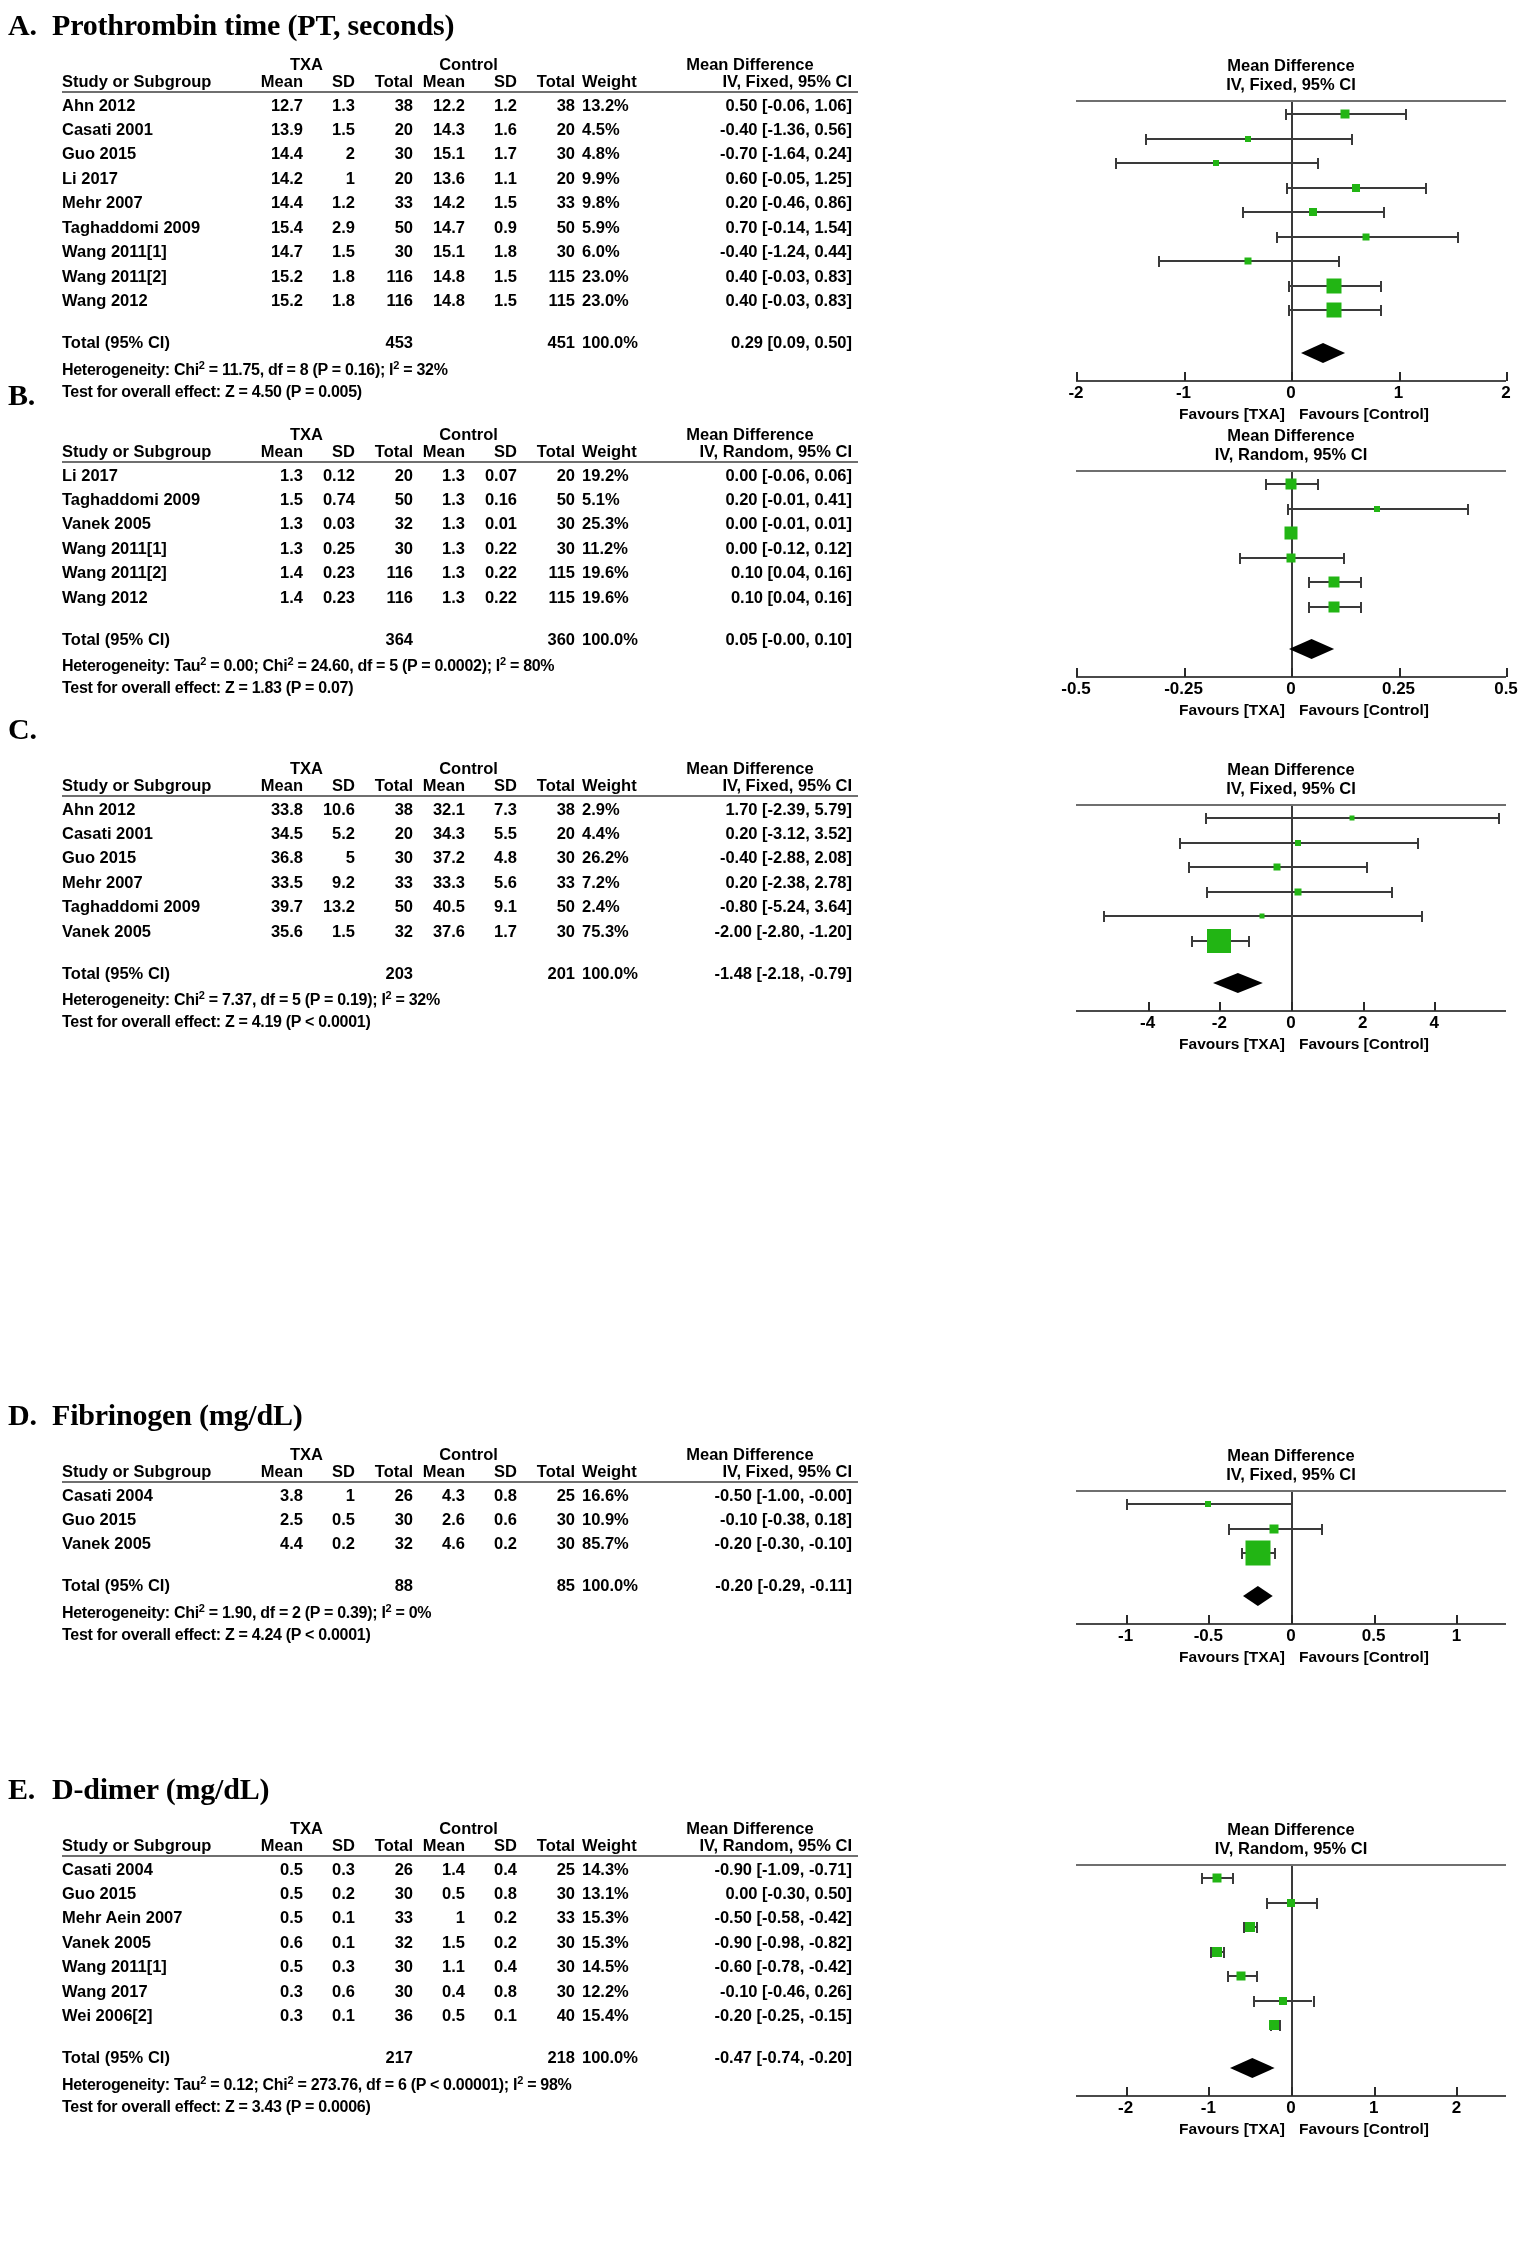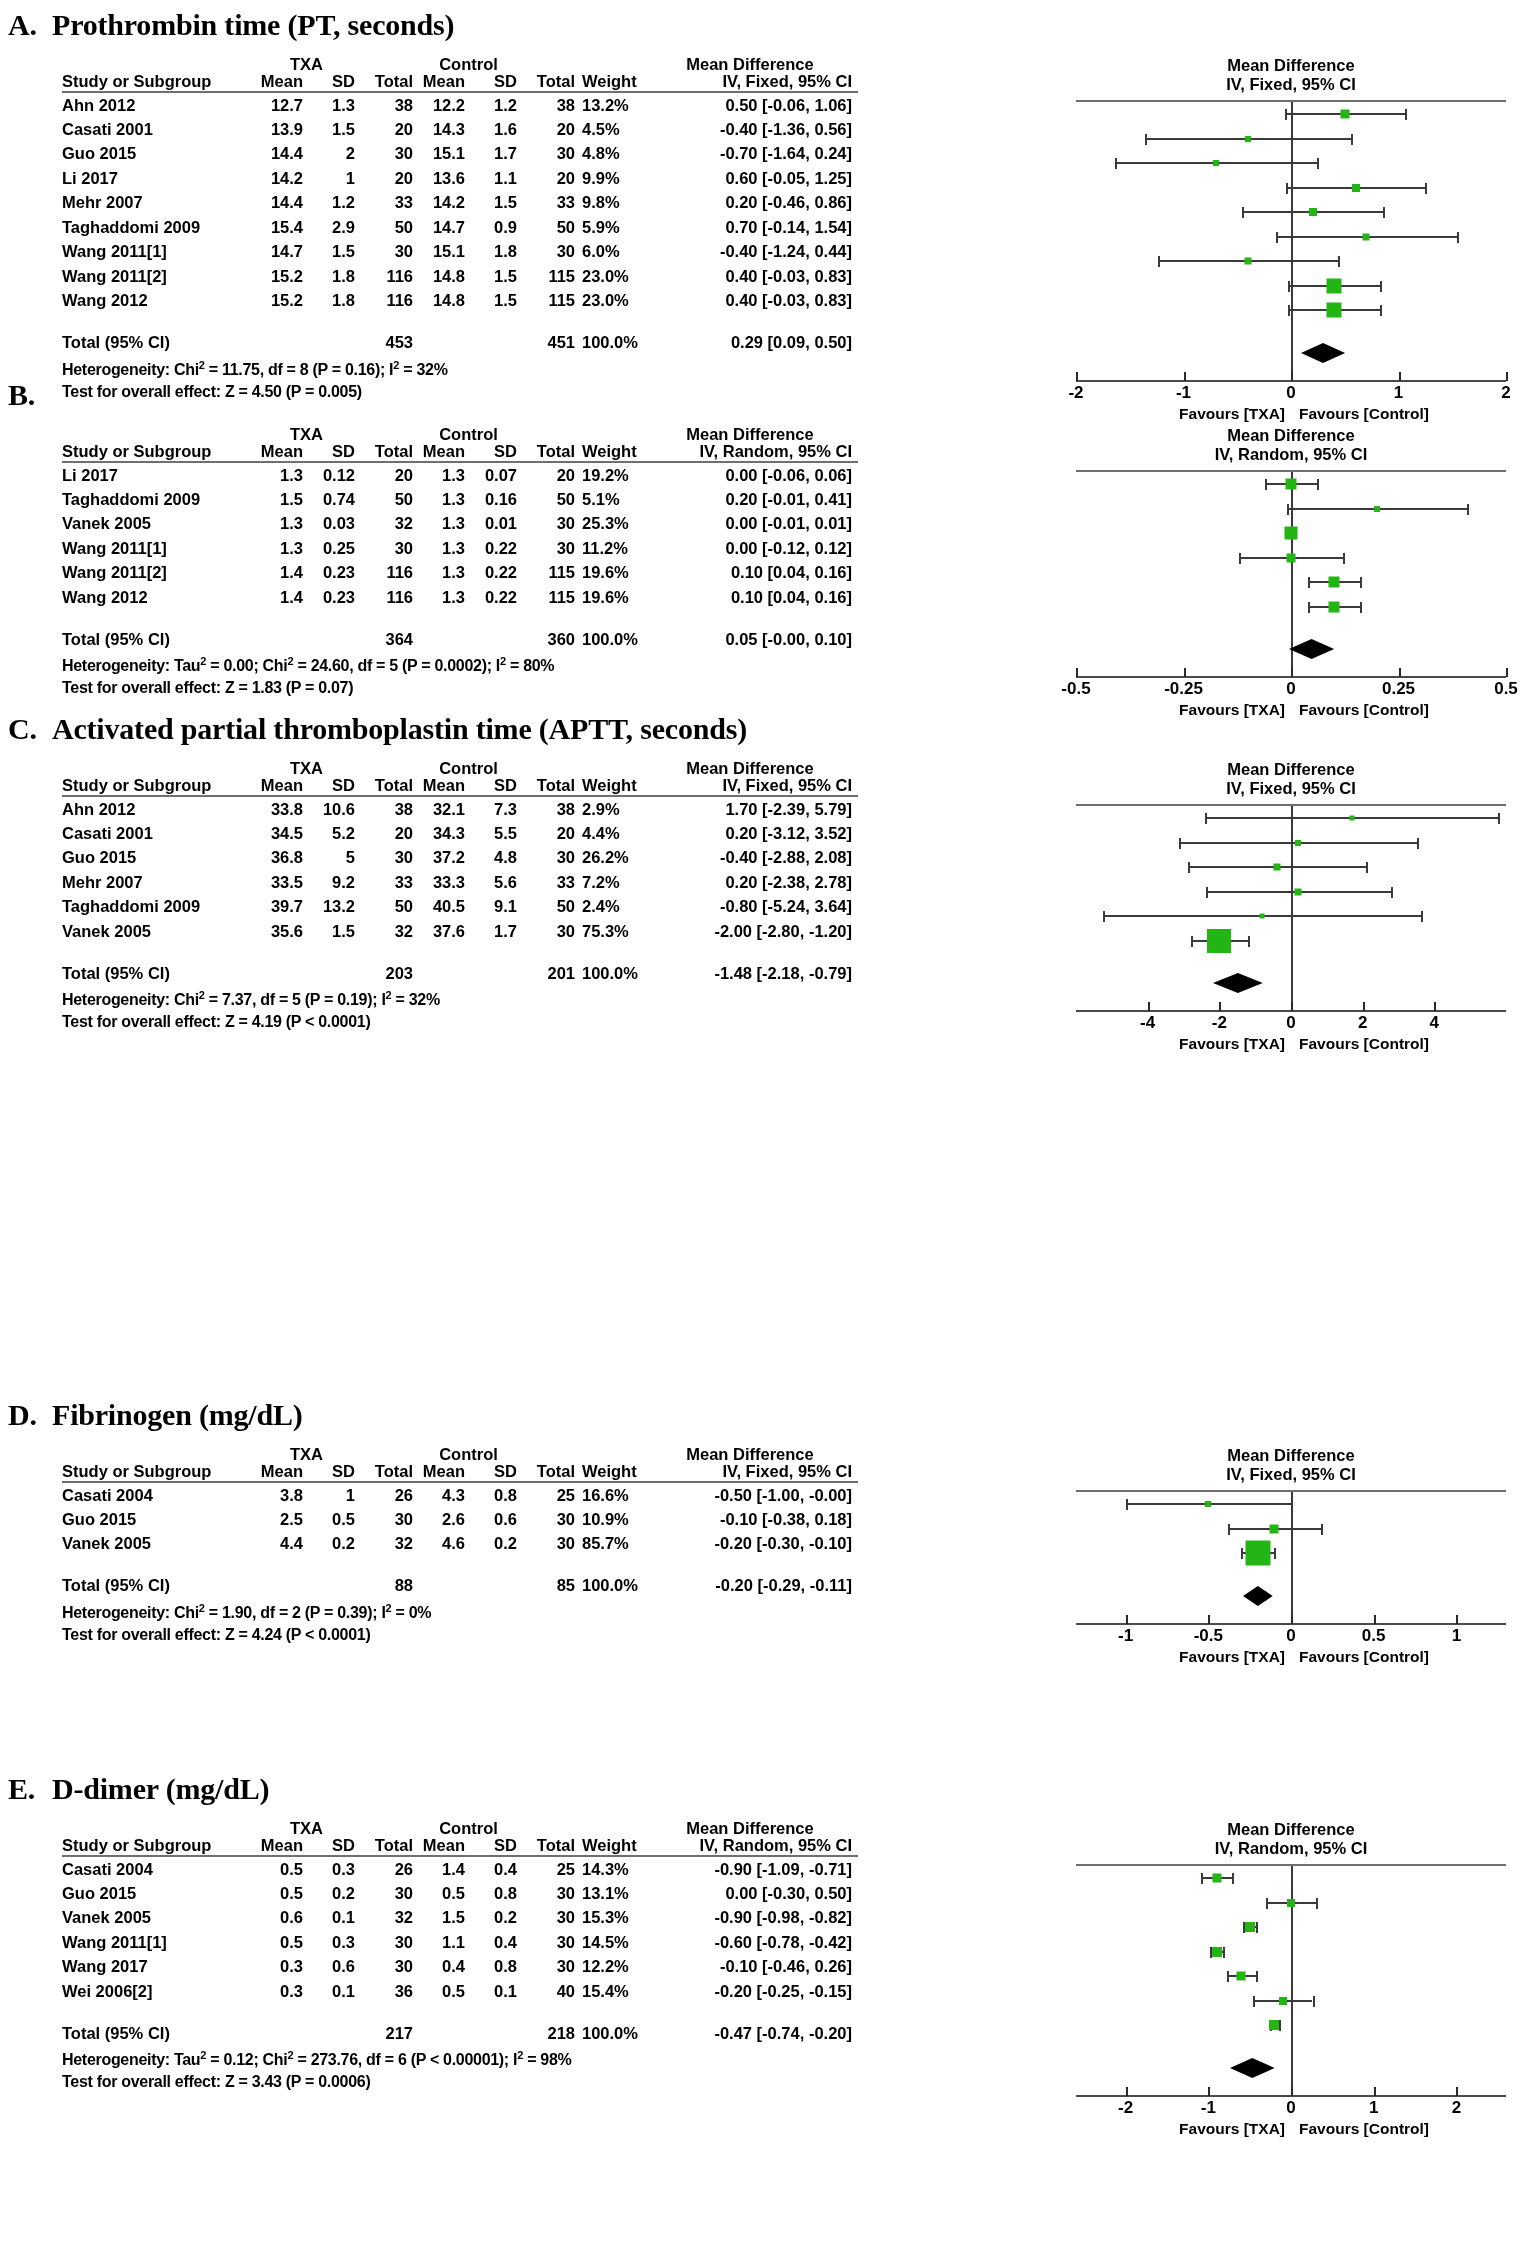--- a/index.html
+++ b/index.html
@@ -464,21 +464,20 @@
             <div class="favours" style="left:223px; top:275px;">Favours [Control]</div>
           </div>
         </div>
       </div>
       <div class="note" style="margin-left:62px; margin-top:3px;">Heterogeneity: Tau<sup>2</sup> = 0.00; Chi<sup>2</sup> = 24.60, df = 5 (P = 0.0002); I<sup>2</sup> = 80%</div>
       <div class="note" style="margin-left:62px; margin-top:4px;">Test for overall effect: Z = 1.83 (P = 0.07)</div>
     </div>
     <div class="panel" style="position:absolute; left:0; top:712px;">
       <div class="panel-title">
         <span class="ltr">C.</span>
-        <span>Activated partial thromboplastin time (APTT, seconds)</span>
       </div>
       <div class="plotwrap" style="margin-top:14px;">
         <table class="fp">
           <tbody>
             <tr class="grp-head">
               <td class="c-study"></td>
               <td class="c-num" colspan="2" style="text-align:center">TXA</td>
               <td class="c-tot"></td>
               <td class="c-num" colspan="2" style="text-align:center">Control</td>
               <td class="c-tot"></td>
@@ -804,20 +803,31 @@
               <td class="c-num">0.5</td>
               <td class="c-num">0.2</td>
               <td class="c-tot">30</td>
               <td class="c-num">0.5</td>
               <td class="c-num">0.8</td>
               <td class="c-tot">30</td>
               <td class="c-wt">13.1%</td>
               <td class="c-ci">0.00 [-0.30, 0.50]</td>
             </tr>
             <tr class="datarow">
+              <td class="c-study">Mehr Aein 2007</td>
+              <td class="c-num">0.5</td>
+              <td class="c-num">0.1</td>
+              <td class="c-tot">33</td>
+              <td class="c-num">1</td>
+              <td class="c-num">0.2</td>
+              <td class="c-tot">33</td>
+              <td class="c-wt">15.3%</td>
+              <td class="c-ci">-0.50 [-0.58, -0.42]</td>
+            </tr>
+            <tr class="datarow">
               <td class="c-study">Vanek 2005</td>
               <td class="c-num">0.6</td>
               <td class="c-num">0.1</td>
               <td class="c-tot">32</td>
               <td class="c-num">1.5</td>
               <td class="c-num">0.2</td>
               <td class="c-tot">30</td>
               <td class="c-wt">15.3%</td>
               <td class="c-ci">-0.90 [-0.98, -0.82]</td>
             </tr>

